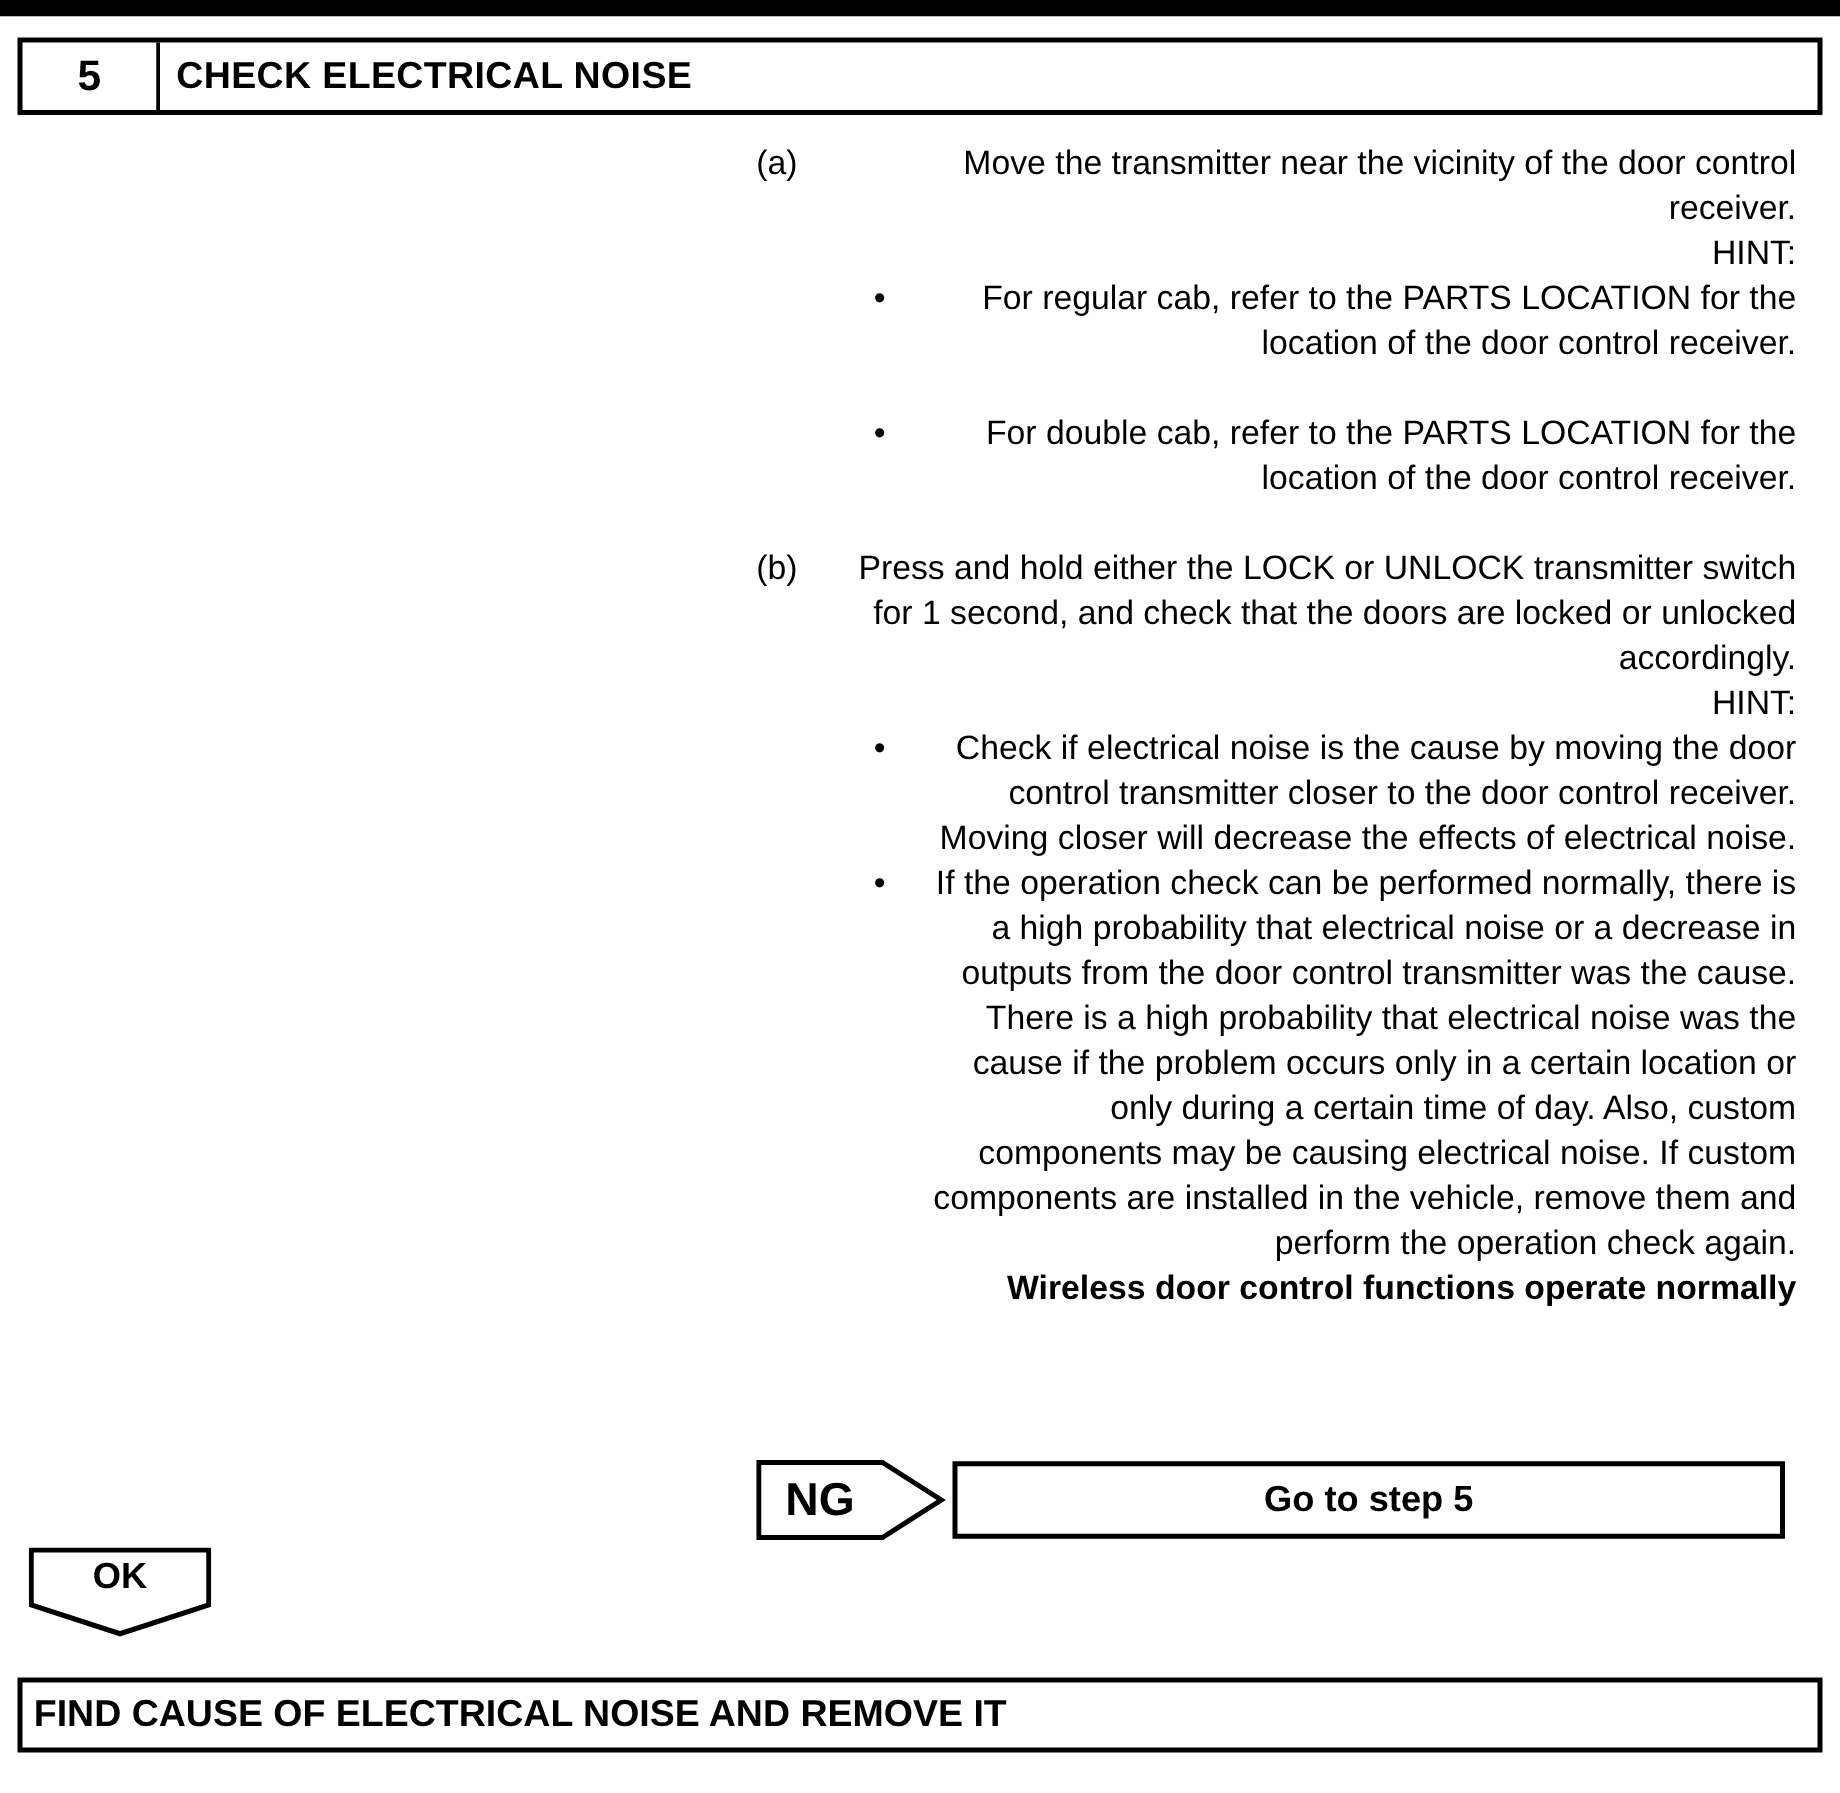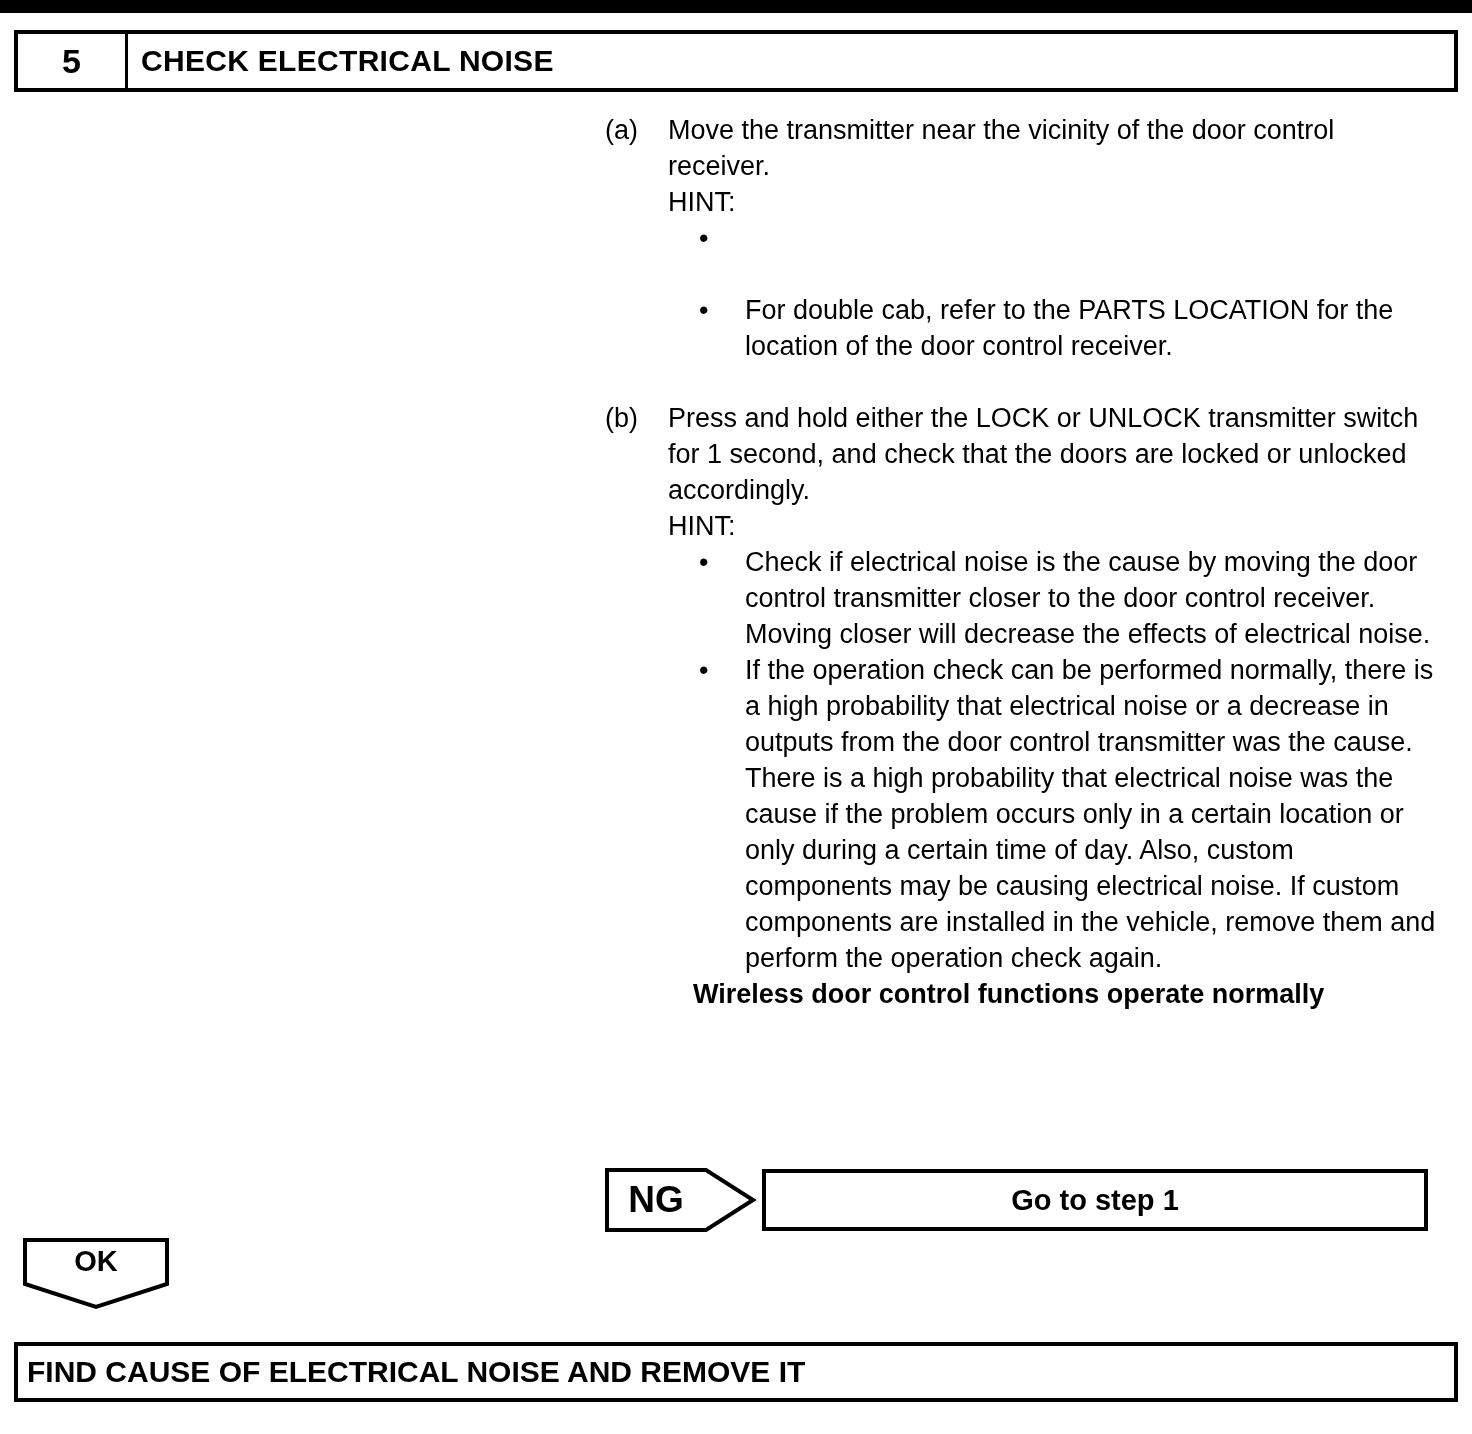--- a/index.html
+++ b/index.html
@@ -40,21 +40,21 @@
     font-weight: 700; font-size: 30px;
     letter-spacing: 0.3px;
   }
   .content {
     position: absolute;
     left: 605px; top: 112px;
     width: 832px;
     font-size: 27px;
     line-height: 36px;
   }
-  p { margin: 0; }
+  p { margin: 0; text-align: right; }
   .step { display: flex; }
   .step-b { margin-top: 36px; }
   .step-label { flex: none; width: 63px; }
   .step-body { flex: 1; min-width: 0; }
   .bullet { display: flex; }
   .bullet.gap { margin-top: 36px; }
   .bullet-marker { flex: none; width: 77px; padding-left: 31px; }
   .bullet-text { flex: 1; min-width: 0; }
   .ok-heading { margin-left: 63px; font-weight: 700; }
   .ok-result { margin-left: 88px; font-weight: 700; }
@@ -118,20 +118,21 @@
 
 <div class="content">
 
   <div class="step">
     <span class="step-label">(a)</span>
     <div class="step-body">
       <p>Move the transmitter near the vicinity of the door control receiver.</p>
       <p>HINT:</p>
       <div class="bullet">
         <span class="bullet-marker">•</span>
+        <p class="bullet-text">For regular cab, refer to the PARTS LOCATION for the location of the door control receiver.</p>
       </div>
       <div class="bullet gap">
         <span class="bullet-marker">•</span>
         <p class="bullet-text">For double cab, refer to the PARTS LOCATION for the location of the door control receiver.</p>
       </div>
     </div>
   </div>
 
   <div class="step step-b">
     <span class="step-label">(b)</span>
@@ -154,21 +155,21 @@
 </div>
 
 <div class="ng-row">
   <div class="ng-shape">
     <svg width="152" height="64" viewBox="0 0 152 64">
       <polygon points="2,2 101,2 148,32 101,62 2,62" fill="#ffffff" stroke="#000000" stroke-width="4"></polygon>
     </svg>
     <span class="ng-label">NG</span>
   </div>
   <div class="goto-box">
-    <span>Go to step 1</span>
+    <span>Go to step 5</span>
   </div>
 </div>
 
 <div class="ok-shape">
   <svg width="146" height="72" viewBox="0 0 146 72">
     <polygon points="2,2 144,2 144,46 73,69 2,46" fill="#ffffff" stroke="#000000" stroke-width="4"></polygon>
   </svg>
   <span class="ok-label">OK</span>
 </div>
 

